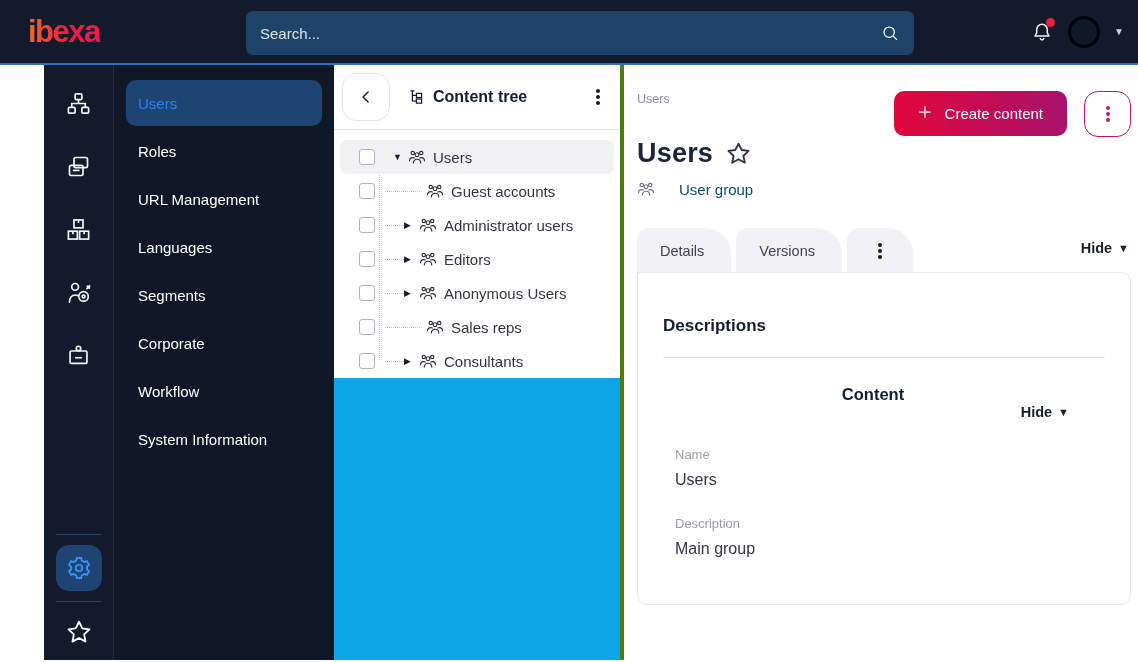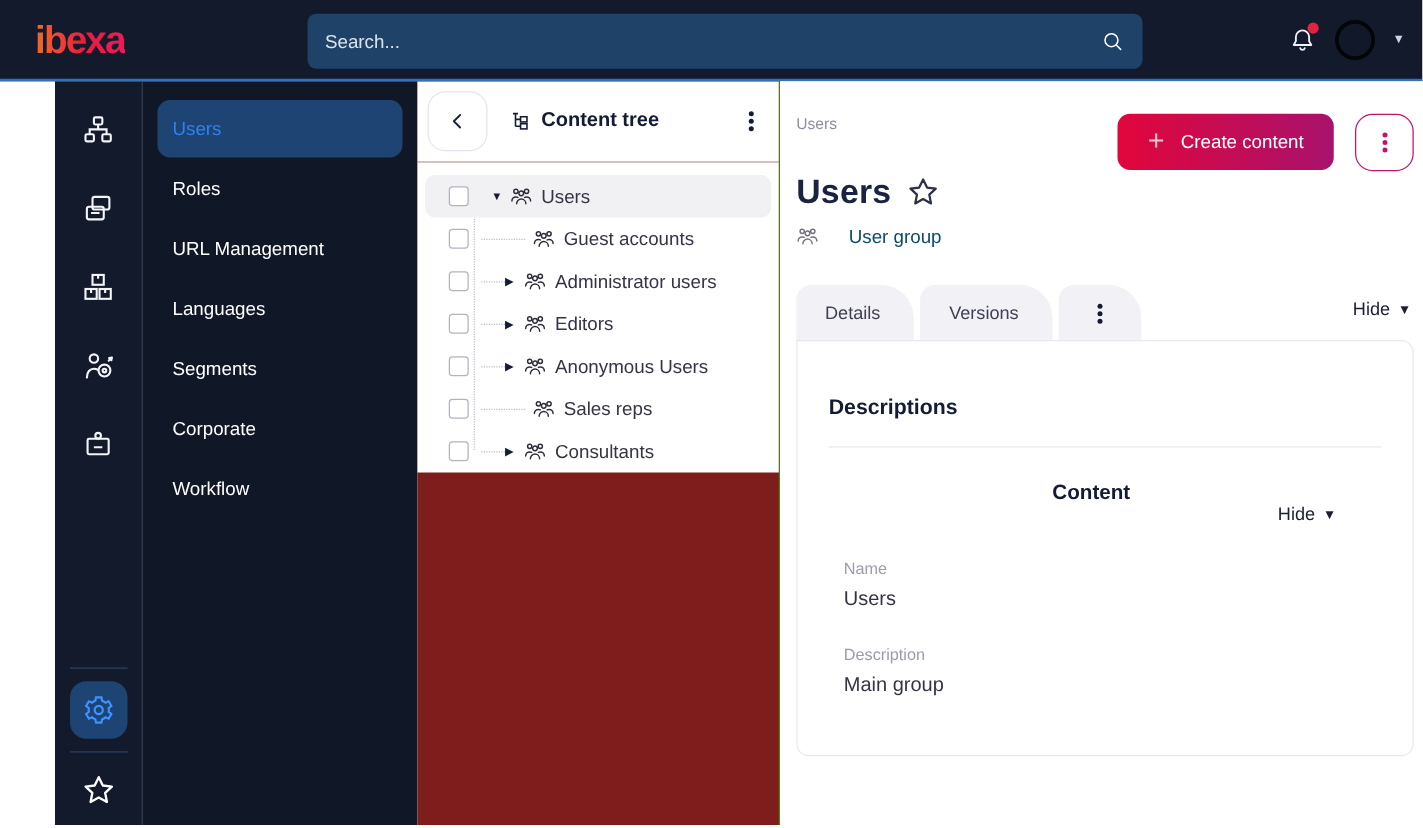--- a/index.html
+++ b/index.html
@@ -43,21 +43,21 @@
   .gear-tile svg { width:26px; height:26px; color:#3f93ff; }
   .rail-star { width:28px; height:28px; color:#fff; margin-top:16px; cursor:pointer; }
 
   
   .sidebar { width:220px; background:#101726; padding-top:15px; }
   .side-item { height:46px; margin:0 12px 2px; padding-left:12px; border-radius:10px;
                display:flex; align-items:center; color:#fff; font-size:15px; cursor:pointer; }
   .side-item.active { background:#1d4472; color:#2f80f0; }
 
   
-  .treepanel { width:290px; background:#7f1d1d; border-right:1px solid #4d7c0f;
+  .treepanel { width:290px; background:#0ea5e9; border-right:4px solid #4d7c0f;
                display:flex; flex-direction:column; }
   .tree-header { height:64px; display:flex; align-items:center; padding:0 14px 0 8px;
                  background:#fff; }
   .collapse-btn { width:48px; height:48px; border:1px solid #e4e4ee; border-radius:14px;
                   background:#fff; display:flex; align-items:center; justify-content:center;
                   cursor:pointer; }
   .collapse-btn svg { width:20px; height:20px; color:#1a2340; }
   .tree-title { margin-left:17px; display:flex; align-items:center; gap:8px;
                 font-weight:bold; font-size:16px; color:#131c33; }
   .tree-title svg { width:18px; height:18px; color:#131c33; }
@@ -108,21 +108,21 @@
   .tab { height:45px; padding:0 27px 0 23px; margin-right:5px; background:#f2f2f6;
          border-radius:12px 26px 0 0; display:flex; align-items:center;
          font-size:14.5px; color:#3f4054; cursor:pointer; }
   .tab.active { background:#fff; color:#131c33; border:1px solid #e8e8f0;
                 border-bottom:none; position:relative; z-index:3; }
   .tab.active::after { content:''; position:absolute; left:0; right:0; bottom:-2px;
                        height:3px; background:#fff; }
   .tab.kebab-tab { color:#131c33; padding:0 31px; }
   .hide-link { margin-left:auto; align-self:center; display:flex; align-items:center;
                gap:6px; font-size:14.5px; color:#1a2030; cursor:pointer;
-               margin-bottom:6px; margin-right:2px; }
+               margin-bottom:6px; margin-right:2px;font-weight:bold; }
   .caret-glyph { font-size:11px; }
 
   .card { margin-top:-1px; border:1px solid #e8e8f0; border-radius:0 10px 10px 10px;
           min-height:333px; background:#fff; position:relative; z-index:1;
           padding:43px 25px 30px; }
   .card-heading { font-size:17px; font-weight:bold; color:#131c33; }
   .card-divider { border-top:1px solid #e8e8f0; margin-top:21px; }
   .section { padding:0 34px 0 12px; }
   .section-head { margin-top:27px; display:flex; align-items:center;flex-direction:column; }
   .section-title { font-size:16.5px; font-weight:bold; color:#131c33; }
@@ -236,20 +236,21 @@
   </nav>
 
   <nav class="sidebar">
     <div class="side-item active">Users</div>
     <div class="side-item">Roles</div>
     <div class="side-item">URL Management</div>
     <div class="side-item">Languages</div>
     <div class="side-item">Segments</div>
     <div class="side-item">Corporate</div>
     <div class="side-item">Workflow</div>
+    <div class="side-item">System Information</div>
   </nav>
 
   <aside class="treepanel">
     <div class="tree-header">
       <button class="collapse-btn">
         <svg viewBox="0 0 24 24">
           <path d="M14.5 6l-6 6 6 6" fill="none" stroke="currentColor" stroke-width="1.8" stroke-linecap="round" stroke-linejoin="round"></path>
         </svg>
       </button>
       <div class="tree-title">

